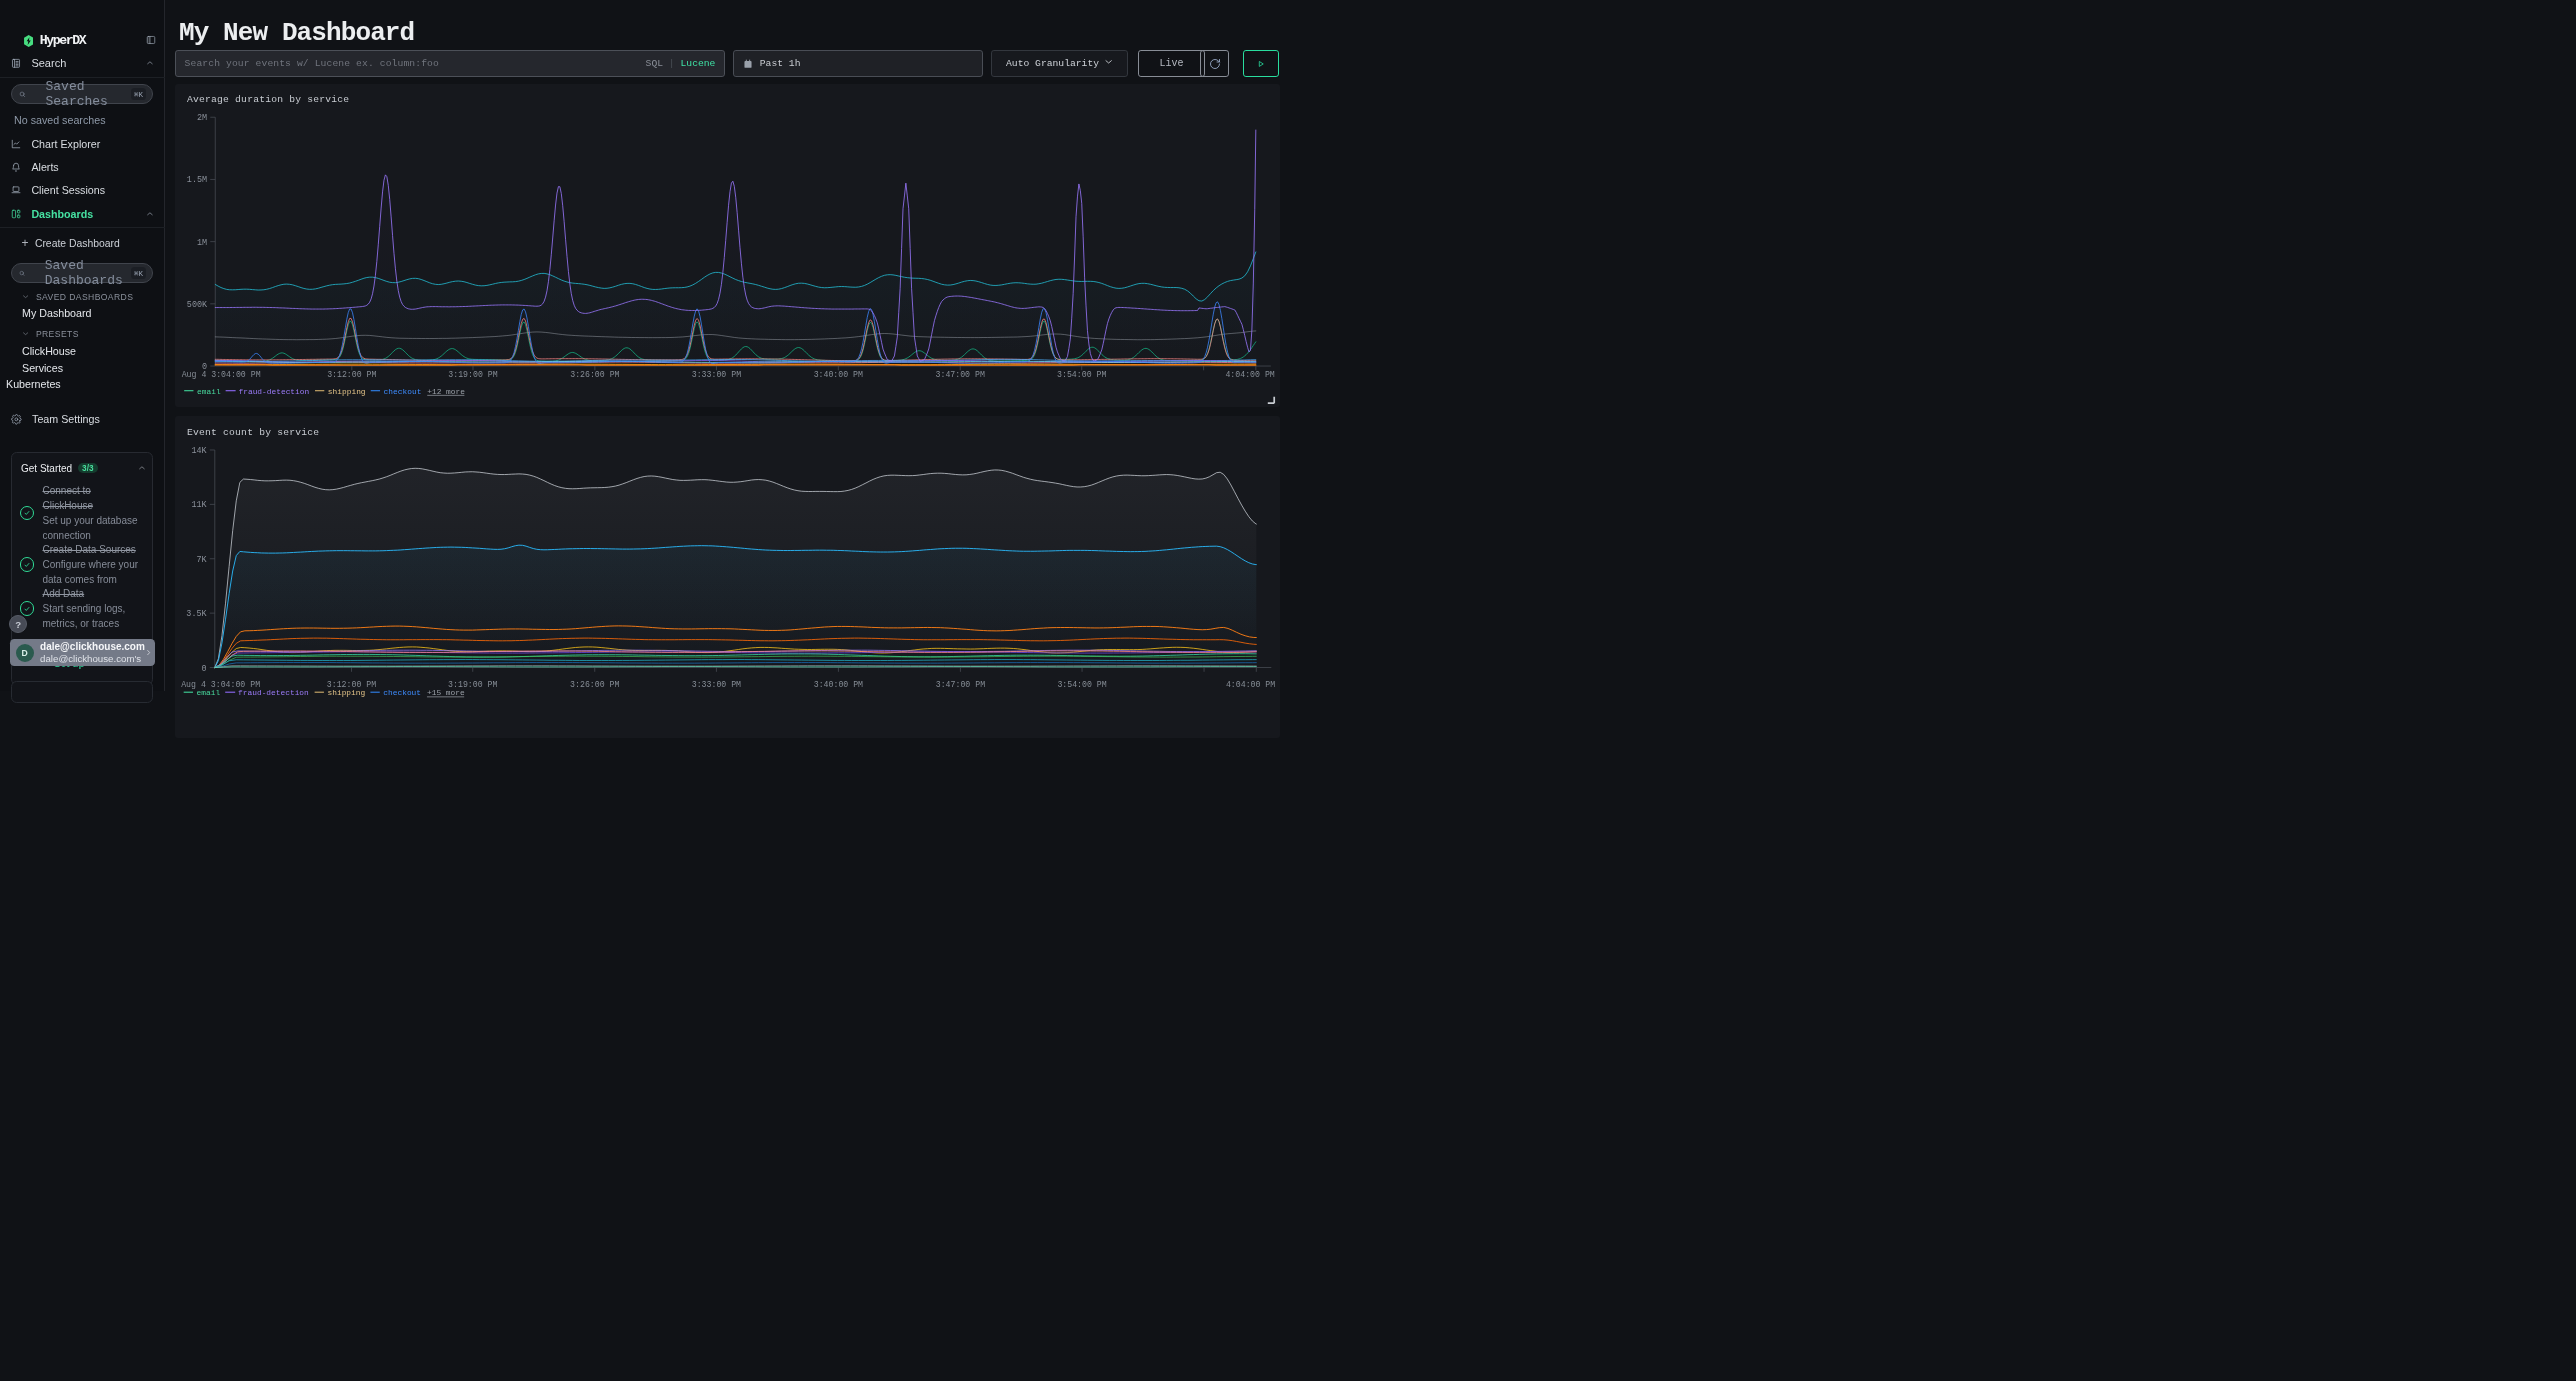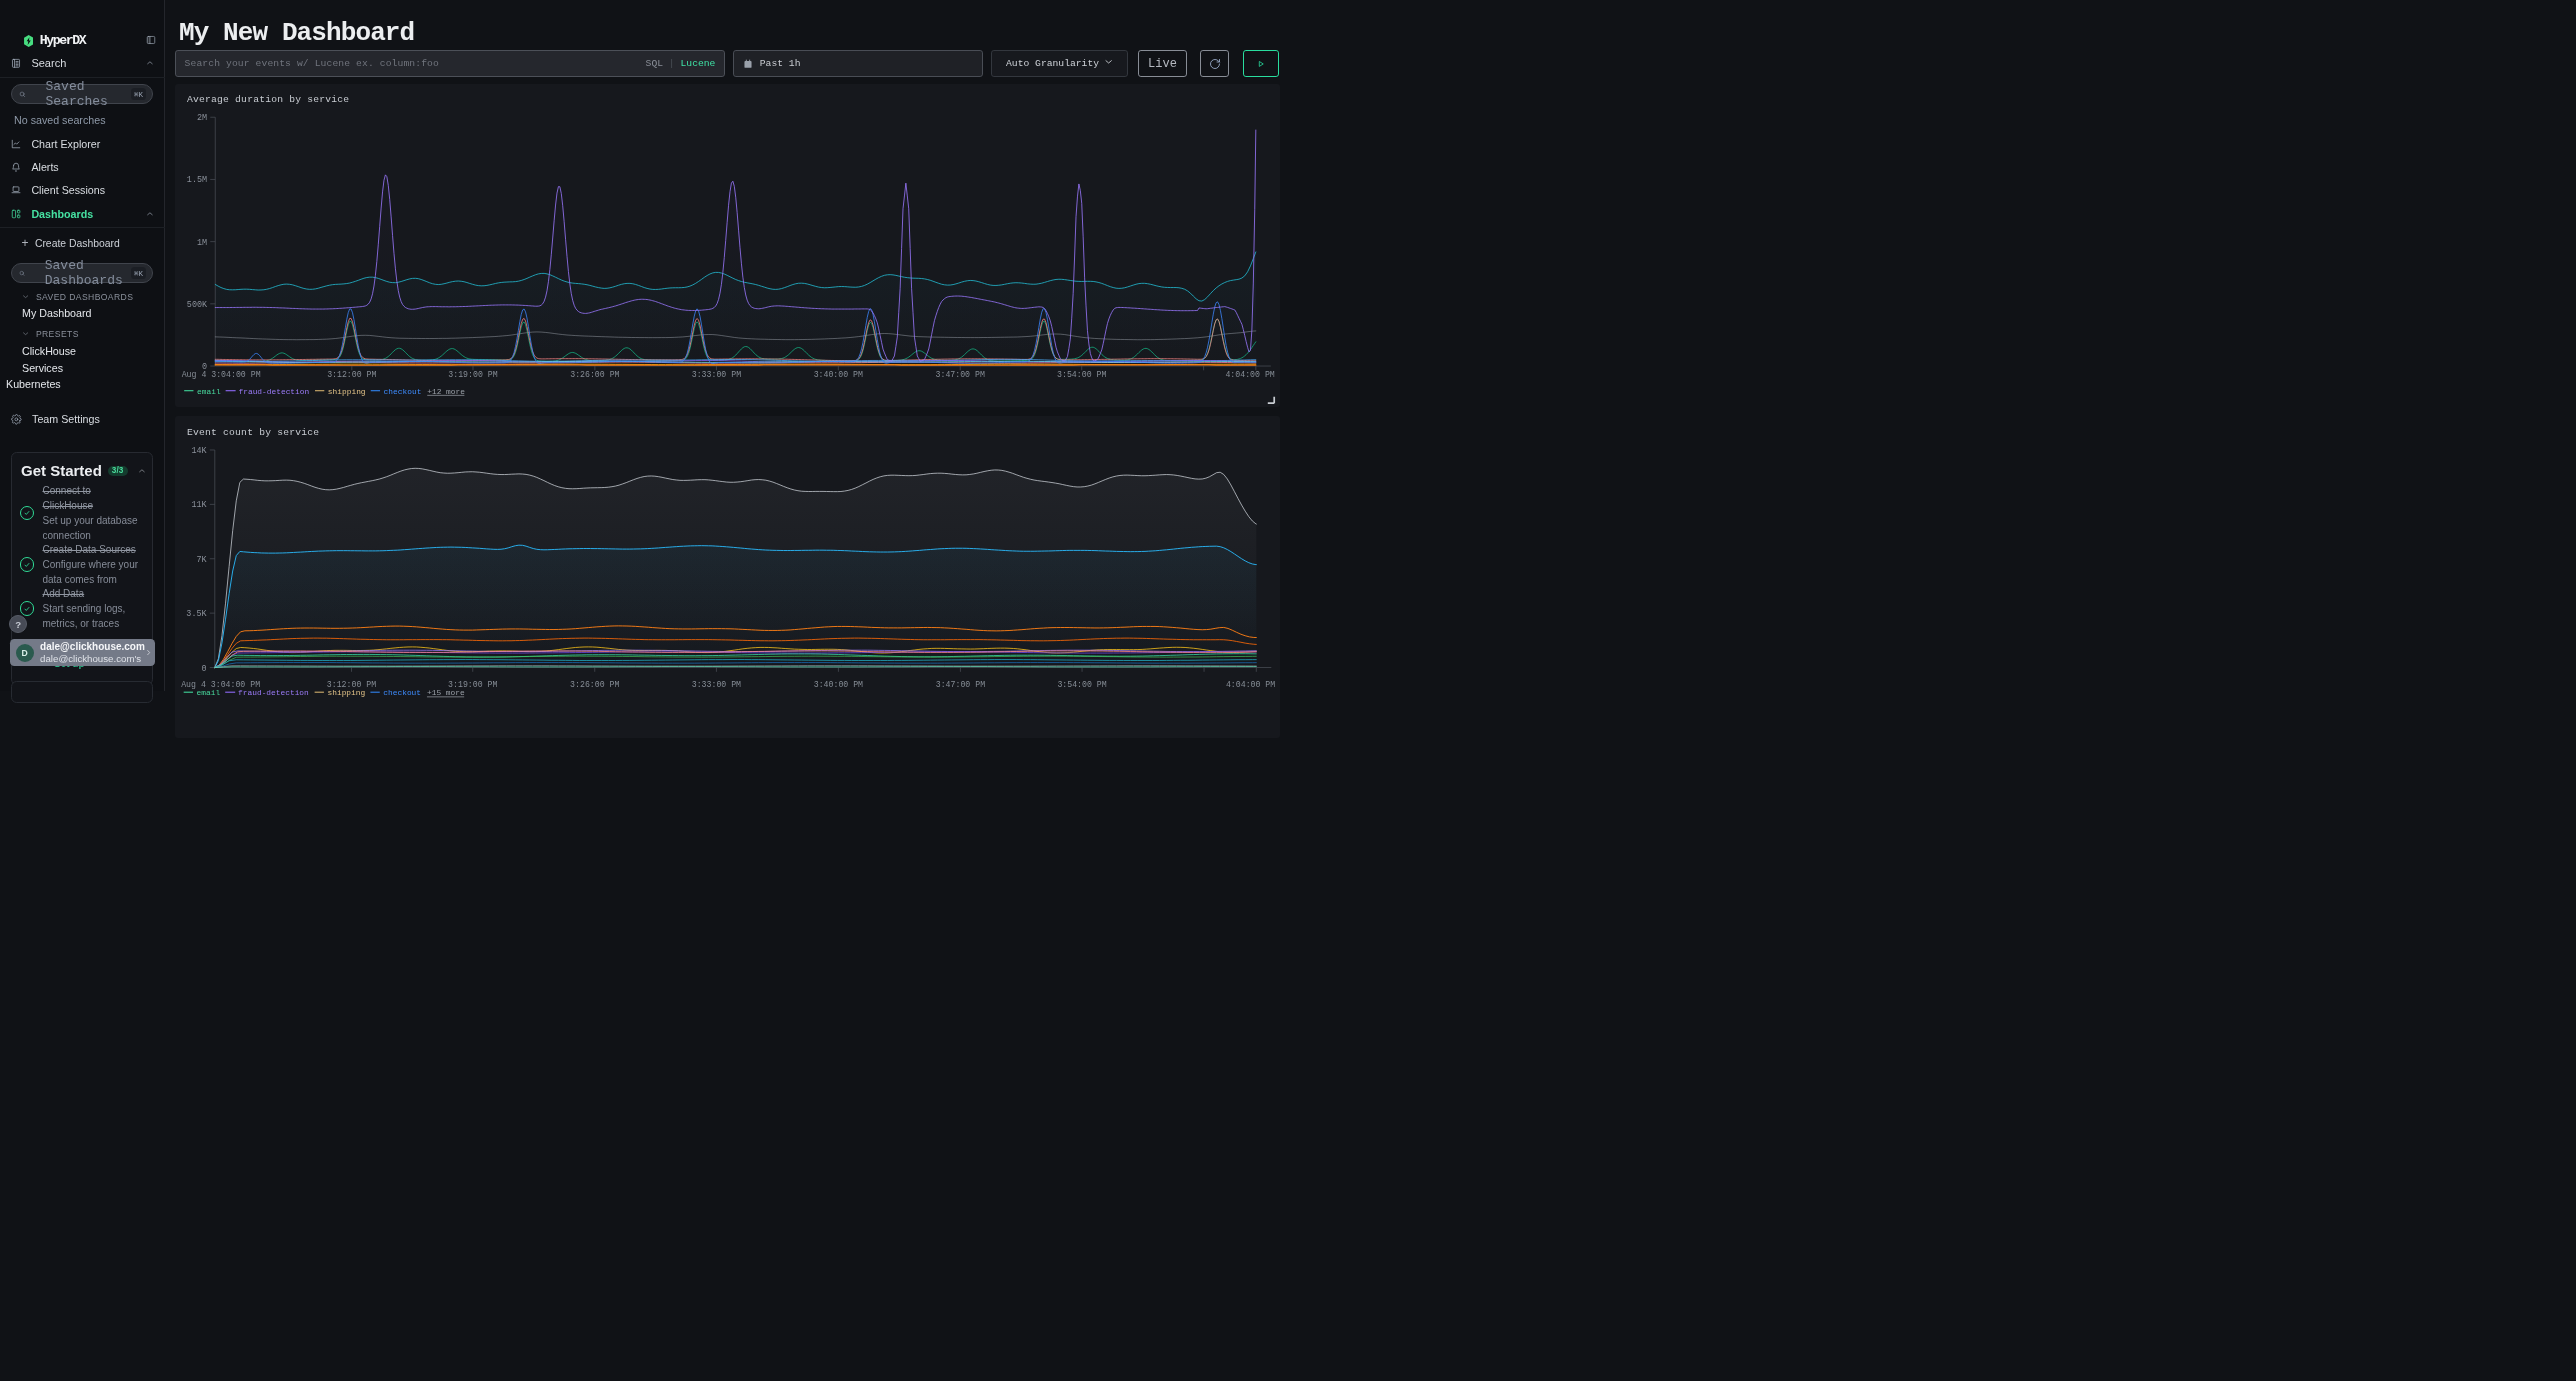--- a/index.html
+++ b/index.html
@@ -125,21 +125,21 @@
     </div>
     <div class="srow" style="top:410px;height:18.6px;padding-left:11.4px">
       <svg width="10.7" height="10.7" viewBox="0 0 24 24" fill="none" stroke="#a3adbb" stroke-width="1.6" stroke-linecap="round" stroke-linejoin="round" style="">
         <circle cx="12" cy="12" r="3.2"></circle>
         <path d="M19.4 15a1.7 1.7 0 0 0 .3 1.9l.1.1a2 2 0 1 1-2.9 2.9l-.1-.1a1.7 1.7 0 0 0-1.9-.3 1.7 1.7 0 0 0-1 1.5V21a2 2 0 1 1-4.1 0v-.1a1.7 1.7 0 0 0-1.1-1.6 1.7 1.7 0 0 0-1.9.3l-.1.1a2 2 0 1 1-2.9-2.9l.1-.1a1.7 1.7 0 0 0 .3-1.9 1.7 1.7 0 0 0-1.5-1H3a2 2 0 1 1 0-4.1h.1a1.7 1.7 0 0 0 1.6-1.1 1.7 1.7 0 0 0-.3-1.9l-.1-.1a2 2 0 1 1 2.9-2.9l.1.1a1.7 1.7 0 0 0 1.9.3h.1a1.7 1.7 0 0 0 1-1.5V3a2 2 0 1 1 4.1 0v.1a1.7 1.7 0 0 0 1 1.5 1.7 1.7 0 0 0 1.9-.3l.1-.1a2 2 0 1 1 2.9 2.9l-.1.1a1.7 1.7 0 0 0-.3 1.9v.1a1.7 1.7 0 0 0 1.5 1H21a2 2 0 1 1 0 4.1h-.1a1.7 1.7 0 0 0-1.5 1z"></path>
       </svg>
       <span class="mitem" style="margin-left:10px;">Team Settings</span>
     </div>
     <div class="abs" style="left:11.4px;top:452px;width:142px;height:233px;border:0.7px solid #272a31;border-radius:5.7px;background:#121419">
       <div style="position:absolute;left:8.6px;top:9.3px;display:flex;align-items:center;width:125px">
-        <span style="color:#eceef1;font-size:15px;font-weight:bold">Get Started</span>
+        <span style="color:#eceef1;font-size:10px;font-weight:normal">Get Started</span>
         <span style="margin-left:5.7px;background:#143c2e;color:#4ade9d;font-weight:bold;font-size:8.2px;border-radius:7.2px;padding:0.7px 4.3px">3/3</span>
         <span style="margin-left:auto"><svg width="7.9" height="7.9" viewBox="0 0 24 24" fill="none" stroke="#b7bcc4" stroke-width="1.8" stroke-linecap="round" stroke-linejoin="round" style="">
             <path d="m5 14.5 7-6 7 6"></path>
           </svg></span>
       </div>
       <div class="gs-item" style="top:30px">
         <span class="chkc">
           <svg width="7.9" height="7.9" viewBox="0 0 24 24" fill="none" stroke="#2fdb96" stroke-width="2.6" stroke-linecap="round" stroke-linejoin="round">
             <path d="m6 12.5 4 4 8-9"></path>
           </svg>
@@ -182,21 +182,21 @@
 <div class="ctl" style="left:733px;width:250px;background:#1f2126;border:0.7px solid #494d55;padding:0 8.6px">
     <svg width="10" height="10" viewBox="0 0 24 24" fill="none" stroke="#a3adbb" stroke-width="0" stroke-linecap="round" stroke-linejoin="round" style="">
       <rect x="3.5" y="5" width="17" height="16" rx="2" fill="#9aa1ab" stroke="none"></rect>
       <path d="M8 2.5V7M16 2.5V7" stroke="#9aa1ab" stroke-width="2.2"></path>
     </svg>
     <span class="mono" style="color:#c9ccd2;font-size:9.7px;margin-left:7.2px">Past 1h</span>
   </div>
 <div class="ctl mono" style="left:991px;width:137px;background:#17191e;border:0.7px solid #33373e;color:#ced2d8;font-size:9.7px;padding:0 14px">Auto Granularity<span style="margin-left:auto"><svg width="9.3" height="9.3" viewBox="0 0 24 24" fill="none" stroke="#ced2d8" stroke-width="2.2" stroke-linecap="round" stroke-linejoin="round" style="">
         <path d="m5 9.5 7 6 7-6"></path>
       </svg></span></div>
-<div class="ctl mono" style="left:1138px;width:49px;border:0.7px solid #888d96;color:#b5b9c1;font-size:12px;justify-content:center">Live</div>
+<div class="ctl mono" style="left:1138px;width:67px;border:0.7px solid #888d96;color:#b5b9c1;font-size:10px;justify-content:center">Live</div>
 <div class="ctl" style="left:1200px;width:29px;border:0.7px solid #888d96;justify-content:center">
     <svg width="12" height="12" viewBox="0 0 24 24" fill="none" stroke="#9db0cf" stroke-width="1.7" stroke-linecap="round" stroke-linejoin="round" style="">
       <path d="M21 12a9 9 0 1 1-9-9c2.52 0 4.93 1 6.74 2.74L21 8"></path>
       <path d="M21 3v5h-5"></path>
     </svg>
   </div>
 <div class="ctl" style="left:1243px;width:36px;border:0.7px solid #29dd9e;justify-content:center">
     <svg width="7.9" height="7.9" viewBox="0 0 24 24" fill="none" stroke="#29dd9e" stroke-width="2.4" stroke-linejoin="round">
       <path d="M7 4.5v15l12-7.5Z"></path>
     </svg>

